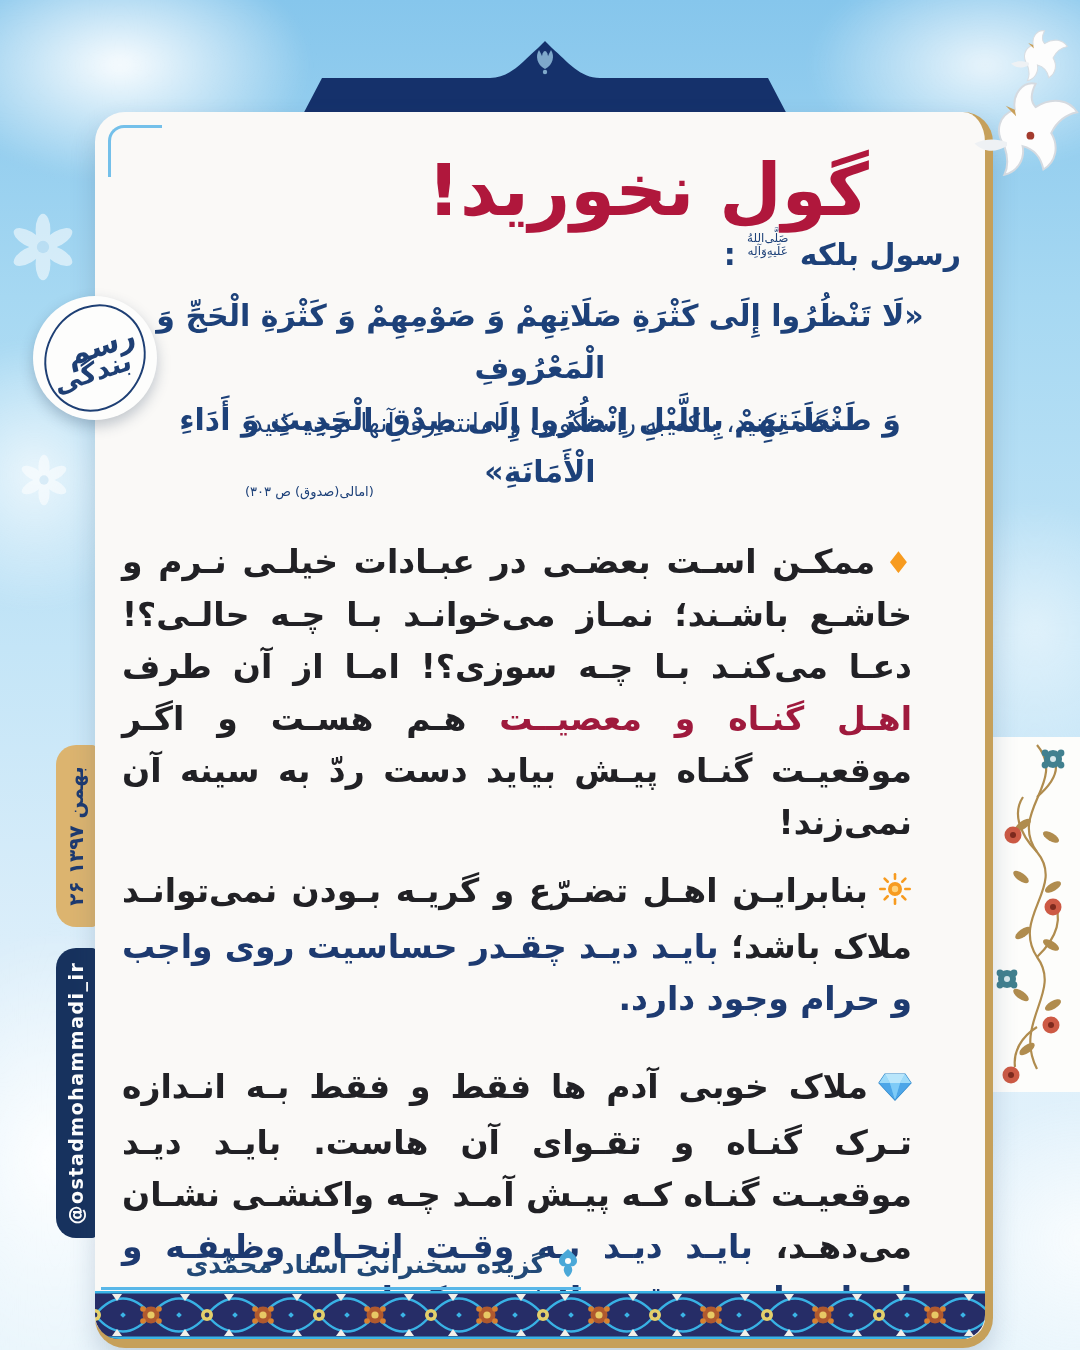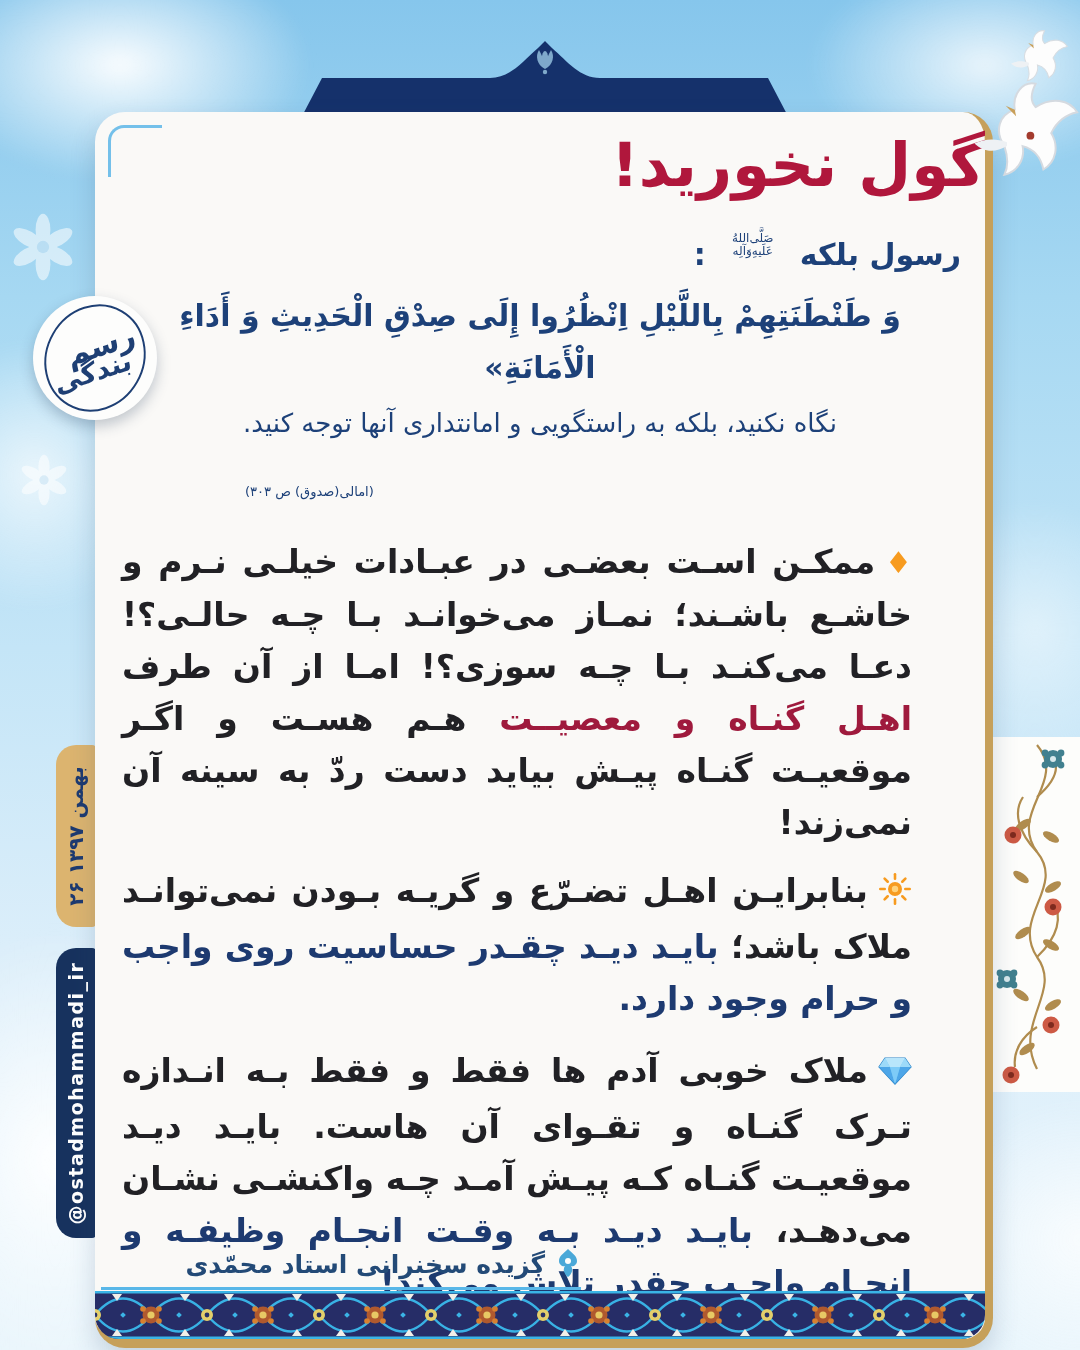--- a/index.html
+++ b/index.html
@@ -32,37 +32,37 @@
   .vtext{transform:rotate(-90deg);white-space:nowrap;}
   .badge-date .vtext{font-size:20px;font-weight:bold;color:var(--navy);letter-spacing:1px;}
   .badge-ig .vtext{font-size:19px;font-weight:bold;color:#fff;letter-spacing:1.5px;direction:ltr;}
 
   .card{position:absolute;left:95px;top:112px;width:898px;height:1236px;background:var(--cardBg);
     border-right:8px solid var(--gold);border-bottom:9px solid var(--gold);border-radius:30px;
     box-shadow:0 12px 26px rgba(50,75,110,.20);z-index:2;direction:rtl;}
   .corner-bracket{position:absolute;left:13px;top:13px;width:54px;height:52px;
     border-top:3px solid #74c0ea;border-left:3px solid #74c0ea;border-top-left-radius:16px;}
 
-  .page-title{position:absolute;top:17px;left:216px;right:0;text-align:right;
-    font-size:61px;font-weight:bold;color:var(--titleRed);letter-spacing:-1px;}
+  .page-title{position:absolute;top:36px;left:216px;right:0;text-align:center;
+    font-size:72px;font-weight:bold;color:var(--titleRed);letter-spacing:-1px;}
 
   .attrib{position:absolute;top:120px;right:24px;font-size:30px;font-weight:bold;color:var(--hadithNavy);}
   .honorific{display:inline-block;font-size:12px;line-height:1.05;max-width:48px;text-align:center;
-    vertical-align:10px;margin:0 23px;font-weight:normal;}
+    vertical-align:10px;margin:0 8px;font-weight:normal;}
 
   .arabic{position:absolute;top:178px;left:30px;right:30px;text-align:center;
     font-size:30px;line-height:52px;font-weight:bold;color:var(--hadithNavy);}
   .translation{position:absolute;top:292px;left:30px;right:30px;text-align:center;
     font-size:26px;line-height:38px;color:var(--hadithNavy);}
   .source{position:absolute;top:372px;left:150px;font-size:13px;color:var(--hadithNavy);direction:rtl;}
 
   .body-col{position:absolute;top:424px;right:73px;width:790px;color:var(--bodyText);}
   .body-col p{font-size:33px;line-height:52px;font-weight:bold;text-align:justify;text-justify:inter-word;}
   .body-col p.p1{margin-bottom:16px;}
-  .body-col p.p2{margin-bottom:20px;}
+  .body-col p.p2{margin-bottom:36px;}
   .bullet{display:inline-block;vertical-align:-4px;margin-left:10px;}
   .bullet-diamond{color:var(--sunOrange);font-size:30px;vertical-align:0;}
   .seg-red{color:var(--highlightRed);margin-top:25px;}
   .seg-blue{color:var(--navy);}
 
   .footer{position:absolute;top:1134px;left:6px;width:480px;height:44px;
     border-bottom:3px solid var(--accentBlue);display:flex;align-items:center;gap:10px;padding-bottom:4px;direction:rtl;justify-content:flex-start;text-align:center;}
   .footer .cap{font-size:25px;font-weight:bold;color:#234a77;}
 
   .tile-strip{position:absolute;left:0;right:0;bottom:0;height:48px;border-radius:0 0 24px 24px;overflow:hidden;}
@@ -180,20 +180,21 @@
   <div class="card">
     <div class="corner-bracket"></div>
 
     <div class="page-title">گول نخورید!</div>
 
     <div class="attrib">
       <span>رسول بلکه</span><span class="honorific">صَلَّی‌اللهُ عَلَیهِ‌وَآلِه</span><span>:</span>
     </div>
 
     <div class="arabic">
+      <div>«لَا تَنْظُرُوا إِلَى كَثْرَةِ صَلَاتِهِمْ وَ صَوْمِهِمْ وَ كَثْرَةِ الْحَجِّ وَ الْمَعْرُوفِ</div>
       <div>وَ طَنْطَنَتِهِمْ بِاللَّيْلِ اِنْظُرُوا إِلَى صِدْقِ الْحَدِيثِ وَ أَدَاءِ الْأَمَانَةِ»</div>
     </div>
 
     <div class="translation">
       <div>نگاه نکنید، بلکه به راستگویی و امانتداری آنها توجه کنید.</div>
     </div>
 
     <div class="source">(امالی(صدوق) ص ۳۰۳)</div>
 
     <div class="body-col">

